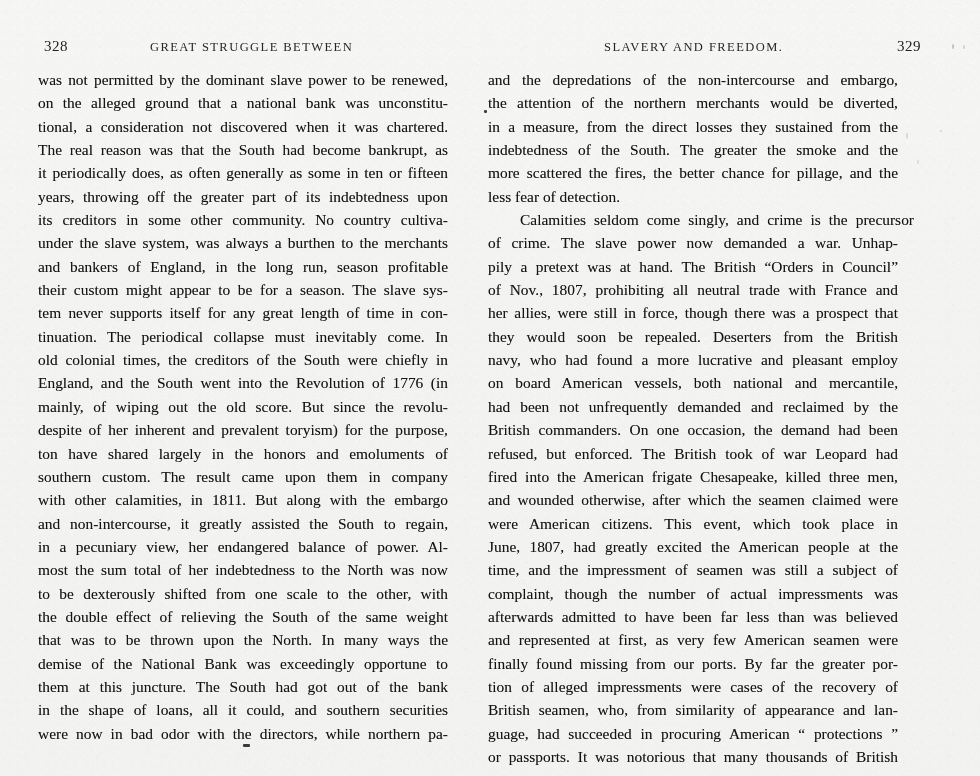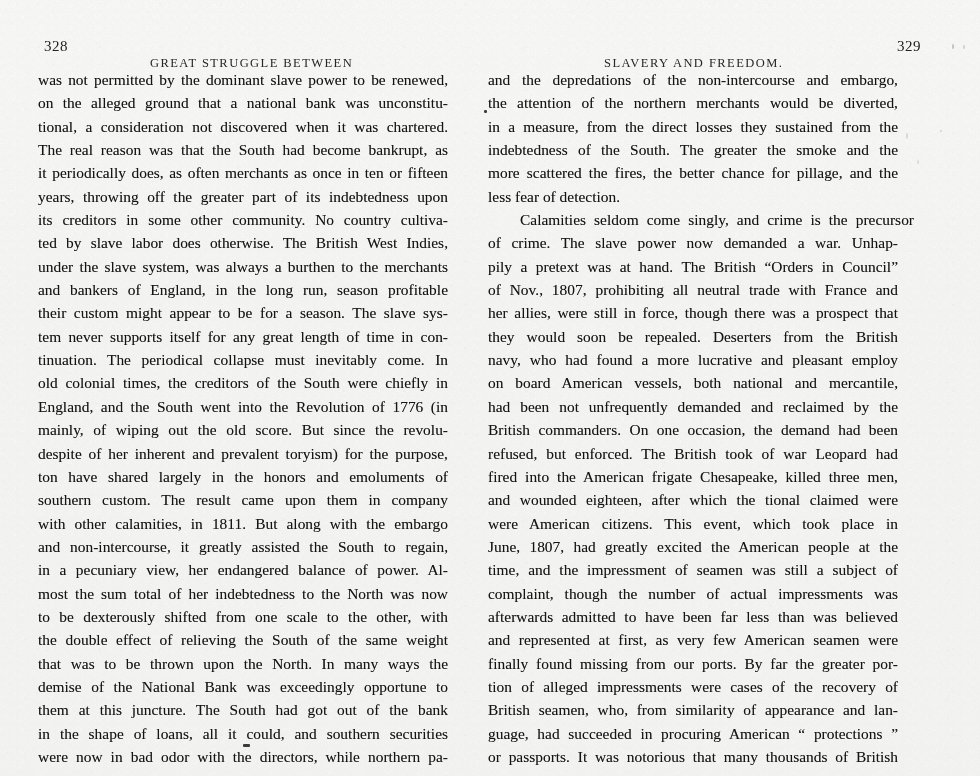--- a/index.html
+++ b/index.html
@@ -44,21 +44,21 @@
 
   
   #textblock {
     position: absolute;
     left: 0; top: 0;
     width: 980px; height: 776px;
   }
 
   .running-head {
     position: absolute;
-    top: 56px;
+    top: 40px;
     font-size: 12.5px;
     letter-spacing: 1.45px;
     font-variant: small-caps;
     text-transform: uppercase;
     color: #262626;
     white-space: nowrap;
     font-family: "Liberation Serif", "DejaVu Serif", serif;
   }
   .folio {
     position: absolute;
@@ -128,24 +128,23 @@
 
     <div class="folio" id="folio-left">328</div>
 
     <div class="running-head" id="head-left">GREAT STRUGGLE BETWEEN</div>
 
     <div class="column" id="col-left">
         <div class="line"><span class="just">was not permitted by the dominant slave power to be renewed,</span></div>
         <div class="line"><span class="just">on the alleged ground that a national bank was unconstitu-</span></div>
         <div class="line"><span class="just">tional, a consideration not discovered when it was chartered.</span></div>
         <div class="line"><span class="just">The real reason was that the South had become bankrupt, as</span></div>
-        <div class="line"><span class="just">it periodically does, as often merchants as once in ten or fifteen</span></div>
+        <div class="line"><span class="just">it periodically does, as often generally as some in ten or fifteen</span></div>
         <div class="line"><span class="just">years, throwing off the greater part of its indebtedness upon</span></div>
         <div class="line"><span class="just">its creditors in some other community.   No country cultiva-</span></div>
-        <div class="line"><span class="just">ted by slave labor does otherwise.   The British West Indies,</span></div>
         <div class="line"><span class="just">under the slave system, was always a burthen to the merchants</span></div>
         <div class="line"><span class="just">and bankers of England, in the long run, season profitable</span></div>
         <div class="line"><span class="just">their custom might appear to be for a season.   The slave sys-</span></div>
         <div class="line"><span class="just">tem never supports itself for any great length of time in con-</span></div>
         <div class="line"><span class="just">tinuation.   The periodical collapse must inevitably come.  In</span></div>
         <div class="line"><span class="just">old colonial times, the creditors of the South were chiefly in</span></div>
         <div class="line"><span class="just">England, and the South went into the Revolution of 1776 (in</span></div>
         <div class="line"><span class="just">mainly, of wiping out the old score.   But since the revolu-</span></div>
         <div class="line"><span class="just">despite of her inherent and prevalent toryism) for the purpose,</span></div>
         <div class="line"><span class="just">ton have shared largely in the honors and emoluments of</span></div>
@@ -179,21 +178,21 @@
         <div class="line"><span class="just">pily a pretext was at hand.  The British “Orders in Council”</span></div>
         <div class="line"><span class="just">of Nov., 1807, prohibiting all neutral trade with France and</span></div>
         <div class="line"><span class="just">her allies, were still in force, though there was a prospect that</span></div>
         <div class="line"><span class="just">they would soon be repealed.   Deserters from the British</span></div>
         <div class="line"><span class="just">navy, who had found a more lucrative and pleasant employ</span></div>
         <div class="line"><span class="just">on board American vessels, both national and mercantile,</span></div>
         <div class="line"><span class="just">had been not unfrequently demanded and reclaimed by the</span></div>
         <div class="line"><span class="just">British commanders.   On one occasion, the demand had been</span></div>
         <div class="line"><span class="just">refused, but enforced.   The British took of war Leopard had</span></div>
         <div class="line"><span class="just">fired into the American frigate Chesapeake, killed three men,</span></div>
-        <div class="line"><span class="just">and wounded eighteen, after which the tional claimed were</span></div>
+        <div class="line"><span class="just">and wounded otherwise, after which the seamen claimed were</span></div>
         <div class="line"><span class="just">were American citizens.   This event, which took place in</span></div>
         <div class="line"><span class="just">June, 1807, had greatly excited the American people at the</span></div>
         <div class="line"><span class="just">time, and the impressment of seamen was still a subject of</span></div>
         <div class="line"><span class="just">complaint, though the number of actual impressments was</span></div>
         <div class="line"><span class="just">afterwards admitted to have been far less than was believed</span></div>
         <div class="line"><span class="just">and represented at first, as very few American seamen were</span></div>
         <div class="line"><span class="just">finally found missing from our ports.   By far the greater por-</span></div>
         <div class="line"><span class="just">tion of alleged impressments were cases of the recovery of</span></div>
         <div class="line"><span class="just">British seamen, who, from similarity of appearance and lan-</span></div>
         <div class="line"><span class="just">guage, had succeeded in procuring American “ protections ”</span></div>

